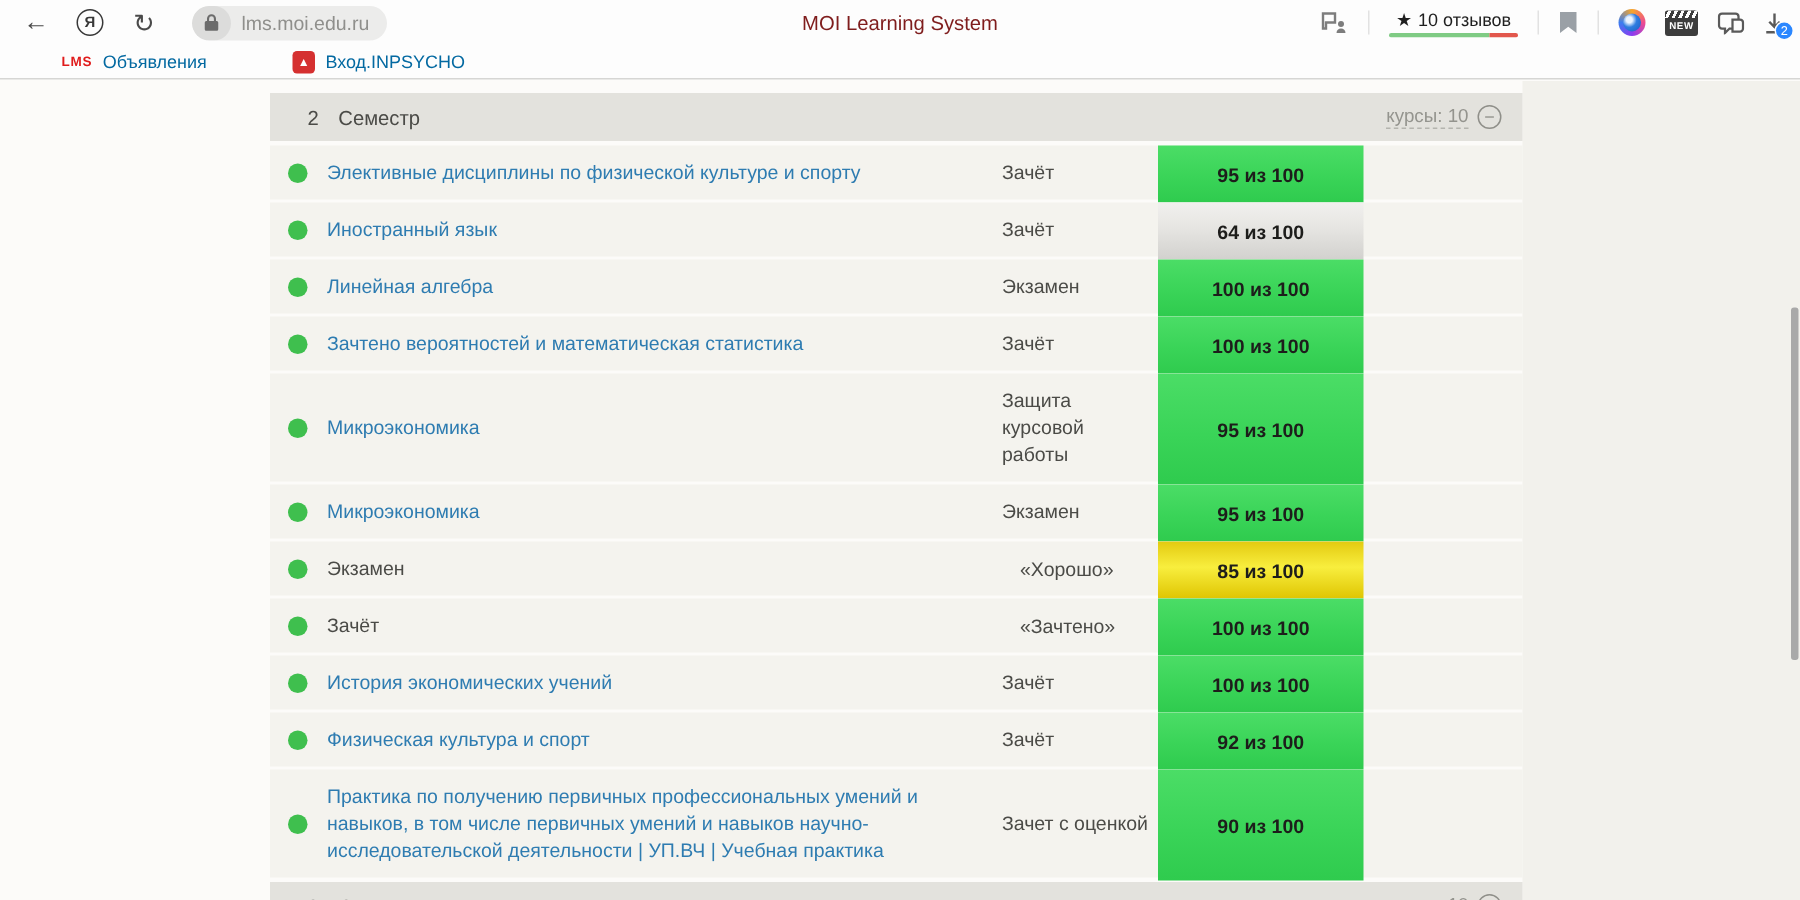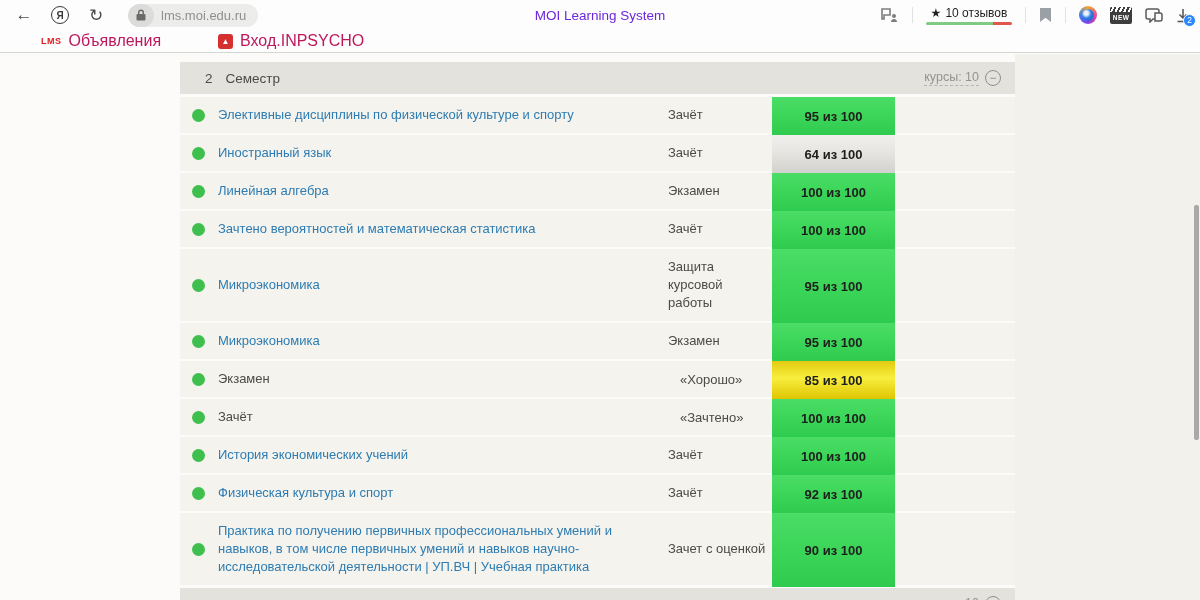--- a/index.html
+++ b/index.html
@@ -9,21 +9,21 @@
   
   .toolbar { height:30px; background:#fdfdfd; display:flex; align-items:center; position:relative; padding:0 10px; }
   .nav-btn { width:28px; height:24px; display:flex; align-items:center; justify-content:center;
              color:#4a4a4a; font-size:17px; cursor:pointer; margin-right:8px; }
   .ya-circle { width:18px; height:18px; border:1.8px solid #383838; border-radius:50%;
                display:flex; align-items:center; justify-content:center; font-size:10px; font-weight:bold; color:#383838; }
   .url-pill { display:flex; align-items:center; background:#ececeb; border-radius:12px; height:23px;
               padding-right:12px; margin-left:10px; overflow:hidden; }
   .lock-chip { width:26px; height:23px; background:#dcdcdb; border-radius:12px; display:flex; align-items:center; justify-content:center; }
   .url-text { color:#8f8f8c; font-size:13px; margin-left:7px; }
-  .page-title { position:absolute; left:0; right:0; text-align:center; color:#6d28d9; font-size:13.5px; pointer-events:none; }
+  .page-title { position:absolute; left:0; right:0; text-align:center; color:#7f1d1d; font-size:13.5px; pointer-events:none; }
   .tb-right { margin-left:auto; display:flex; align-items:center; gap:13px; z-index:2; }
   .tb-sep { width:1px; height:16px; background:#e2e2e2; }
   .reviews { display:flex; flex-direction:column; align-items:center; cursor:pointer; }
   .reviews-line { display:flex; align-items:center; gap:4px; font-size:12px; color:#1f1f1f; }
   .reviews-star { font-size:12px; color:#1f1f1f; }
   .reviews-bar { margin-top:2px; width:86px; height:3px; border-radius:2px; overflow:hidden; display:flex; }
   .reviews-bar .g { background:#7fcb84; width:78%; }
   .reviews-bar .r { background:#e2574c; width:22%; }
   .icon-btn { display:flex; align-items:center; justify-content:center; cursor:pointer; position:relative; }
   .color-orb { width:18px; height:18px; border-radius:50%;
@@ -33,21 +33,21 @@
   .new-clap { width:22px; height:17px; background:#3d3d3d; border-radius:2px; overflow:hidden;
               display:flex; flex-direction:column; }
   .new-clap .stripes { height:5px; background:repeating-linear-gradient(115deg,#3d3d3d 0 2px,#ffffff 2px 4px); }
   .new-clap .txt { color:#fff; font-size:6.5px; font-weight:bold; text-align:center; line-height:11px; letter-spacing:.4px; }
   .dl-wrap { position:relative; }
   .dl-badge { position:absolute; right:-6px; bottom:-4px; width:13px; height:13px; background:#2b87ff; color:#fff;
               border-radius:50%; font-size:8.5px; display:flex; align-items:center; justify-content:center; border:1.5px solid #fdfdfd; }
 
   .bookmarks { height:23px; background:#fdfdfd; border-bottom:1px solid #d6d6d4; display:flex; align-items:center; padding:0 10px; gap:26px; }
   .bm-item { display:flex; align-items:center; gap:7px; cursor:pointer;margin-left:31px; }
-  .bm-label { font-size:16px; color:#be185d; }
+  .bm-label { font-size:12px; color:#0369a1; }
   .lms-logo { color:#e01b1b; font-size:9px; font-weight:bold; letter-spacing:.5px; }
   .crest { width:15px; height:15px; background:#d53030; border-radius:3px; color:#fff; font-size:8px;
            display:flex; align-items:center; justify-content:center; }
 
   
   .page { position:absolute; top:54px; left:0; right:0; bottom:0; }
   .right-margin { position:absolute; top:0; left:1015px; right:0; bottom:0; background:#f2f1ec; }
   .content { position:absolute; left:180px; width:835px; top:0; }
 
   .sem-header { height:32px; background:#e3e2dd; display:flex; align-items:center; padding:0 14px 0 25px; margin-top:8px; }
@@ -59,21 +59,21 @@
   .toggle-circle { width:16px; height:16px; border:1.4px solid #8f8f89; border-radius:50%; color:#8f8f89;
                    font-size:12px; line-height:13px; display:flex; align-items:center; justify-content:center; }
 
   .rows { margin-top:3px; }
   .row { display:grid; grid-template-columns:26px 450px 104px 123px 1fr; padding-left:12px;
          background:#f4f3ee; min-height:36px; margin-bottom:2px; position:relative; align-items:center; }
   .dot { width:13px; height:13px; border-radius:50%; background:#3fbf4e; justify-self:start; }
   .name { color:#2e7cb1; font-size:13px; line-height:18px; text-decoration:none; max-width:400px;
           display:inline-block; padding:9px 0; cursor:pointer; }
   .type { color:#4b4b47; font-size:13px; line-height:18px; padding:9px 4px 9px 0; }
-  .score { position:absolute; left:592px; top:0; bottom:-2px; width:123px; display:flex; align-items:center;
+  .score { position:absolute; left:592px; top:0; bottom:-2px; width:137px; display:flex; align-items:center;
            justify-content:center; font-size:13px; font-weight:bold; color:#1d1d1b; }
   .score-green  { background:linear-gradient(180deg,#4bdd66 0%,#3ad458 55%,#2fcb4e 100%); }
   .score-yellow { background:linear-gradient(180deg,#e3ca10 0%,#f8ee3e 45%,#dfc502 100%); }
   .score-gray   { background:linear-gradient(180deg,#f1f0ee 0%,#e6e5e2 45%,#d2d1ce 100%); }
   .grade { color:#4b4b47; font-size:13px; padding-left:12px; }
 
   .scroll-thumb { position:absolute; right:1px; top:205px; width:5px; height:235px; background:#a9a9a9; border-radius:2px; }
 
   svg { display:block; }
 </style>

